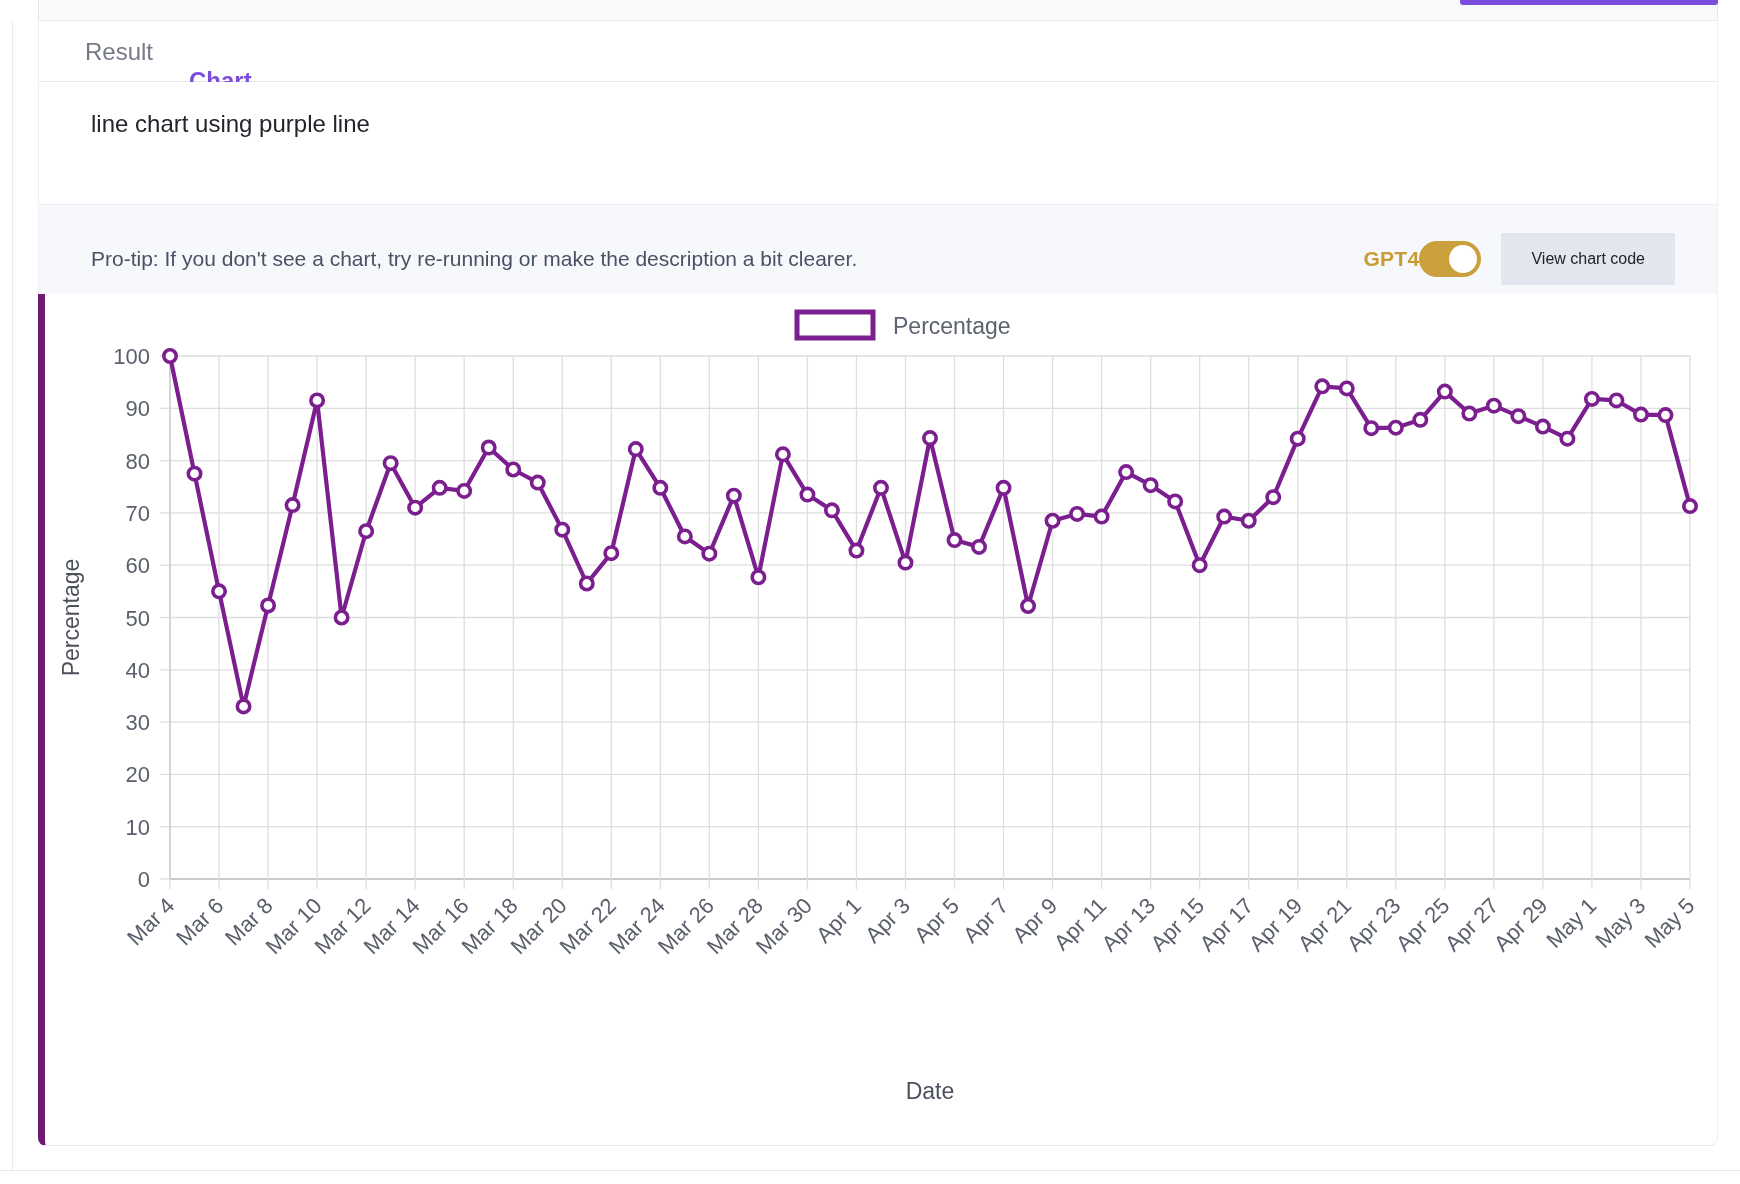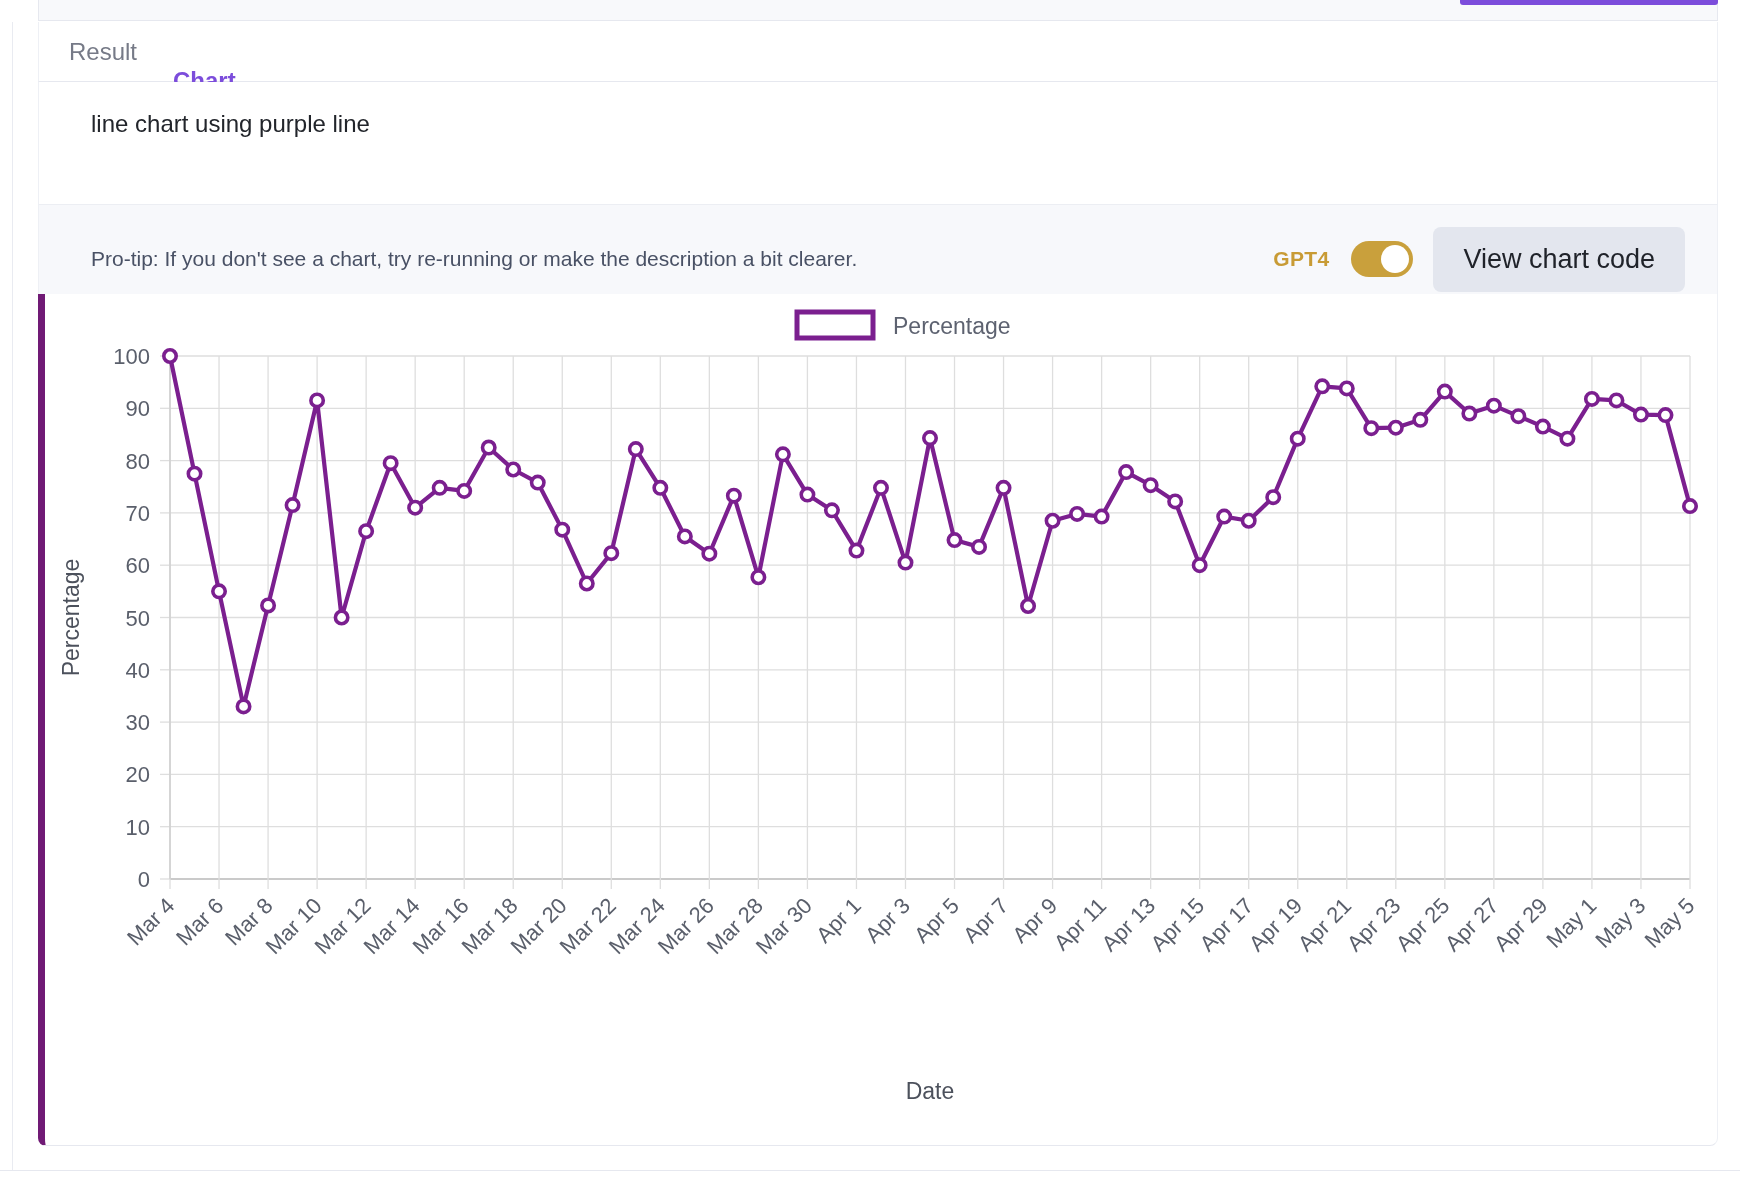--- a/index.html
+++ b/index.html
@@ -52,21 +52,21 @@
     position: absolute;
     left: 38px; top: 22px;
     right: 22px;
     height: 60px;
     background: #ffffff;
     border-bottom: 1px solid #e6e8ef;
     border-left: 1px solid #eef0f5;
     border-right: 1px solid #eef0f5;
     display: flex;
     align-items: flex-start;
-    padding-left: 12px;
+    padding-left: 28px;
   }
   .tab {
     position: relative;
     font-size: 24px;
     line-height: 1;
     padding: 18px 18px 20px 18px;
     color: #767a87;
     cursor: pointer;
     font-weight: 400;
     white-space: nowrap;
@@ -108,38 +108,38 @@
     left: 38px; top: 204px;
     right: 22px;
     height: 110px;
     background: #f7f8fb;
     border-top: 1px solid #eceef3;
     border-bottom: 1px solid #eceef3;
     border-left: 1px solid #eef0f5;
     border-right: 1px solid #eef0f5;
     display: flex;
     align-items: center;
-    padding: 0 32px 0 52px;
+    padding: 0 42px 0 52px;
   }
   .protip-text {
     font-size: 21px;
     color: #495165;
     line-height: 1.55;
     max-width: 870px;
   }
   .protip-right {
     margin-left: auto;
     display: flex;
     align-items: center;
     gap: 20px;
   }
   .toggle-wrap {
     display: flex;
     align-items: center;
-    gap: 22px;
+    gap: 0;
   }
   .toggle-label {
     font-size: 21px;
     font-weight: 700;
     color: #c89b35;
     letter-spacing: .3px;
   }
   .toggle {
     width: 62px; height: 36px;
     background: #c9a03c;
@@ -151,22 +151,22 @@
   .toggle .knob {
     position: absolute;
     top: 4px; left: 30px;
     width: 28px; height: 28px;
     background: #ffffff;
     border-radius: 50%;
   }
   .btn {
     border: none;
     font-family: "Liberation Sans", sans-serif;
-    font-size: 27px;
-    border-radius: 8px;
+    font-size: 16px;
+    border-radius: 1px;
     cursor: pointer;
     white-space: nowrap;
   }
   .btn-secondary {
     background: #e3e6ee;
     color: #20232a;
     padding: 17px 30px;
   }
   .btn-primary {
     background: #7c4ddb;

